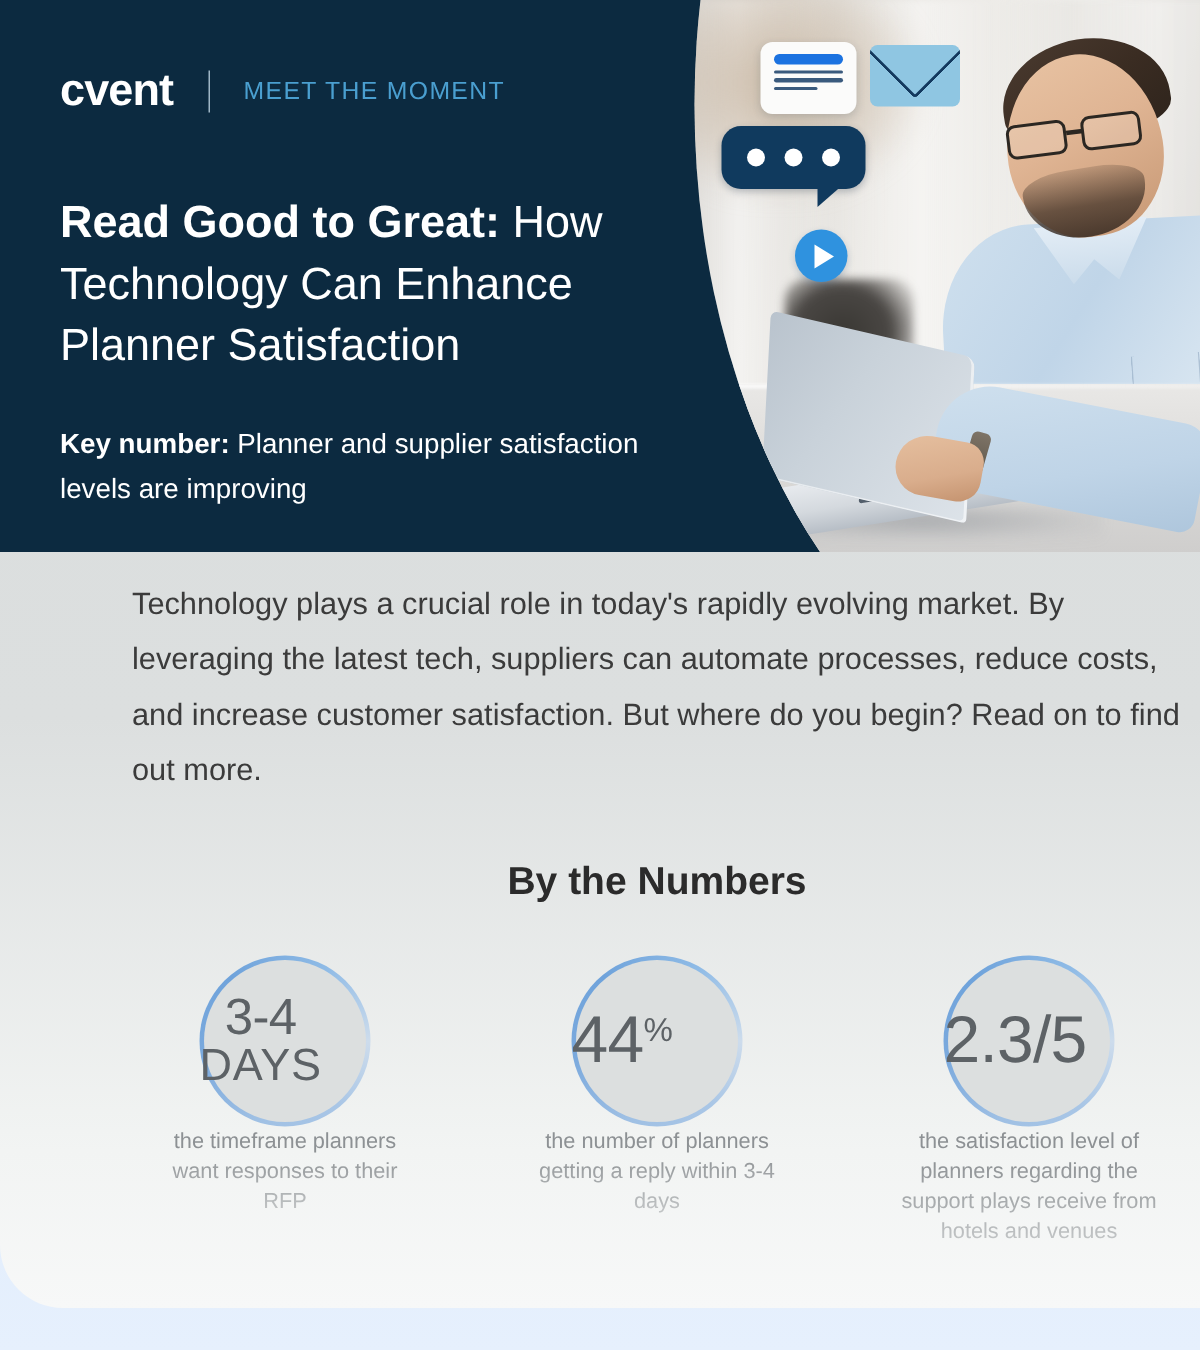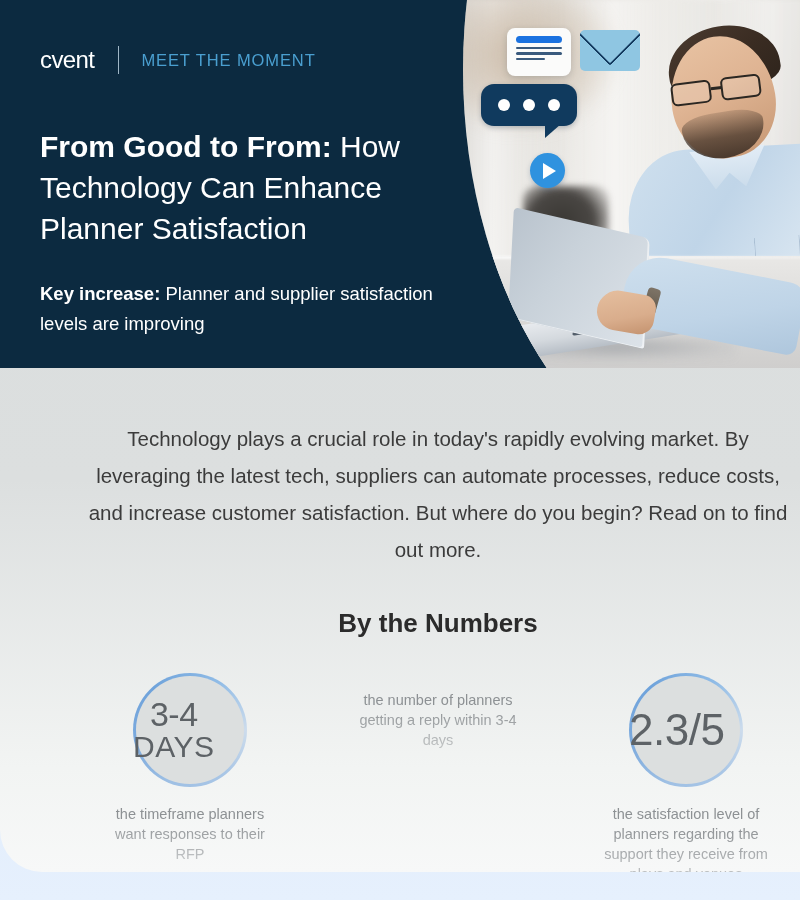--- a/index.html
+++ b/index.html
@@ -337,22 +337,22 @@
     left: 40px; top: 0;
     width: 410px;
     z-index: 5;
   }
   .brand-row {
     display: flex;
     align-items: center;
     padding-top: 46px;
   }
   .brand-logo {
-    font-size: 24px;
-    font-weight: 400;
+    font-size: 30px;
+    font-weight: 700;
     color: #ffffff;
     letter-spacing: -0.6px;
     line-height: 1;
   }
   .brand-divider {
     width: 1px;
     height: 28px;
     background: #9fb6c6;
     margin: 0 22px 0 24px;
   }
@@ -377,23 +377,22 @@
     font-size: 18.5px;
     line-height: 30px;
     color: #ffffff;
     font-weight: 400;
   }
   .keyfinding .bold { font-weight: 700; }
 
   
   .intro {
     margin: 0 auto;
-    padding-top: 52px;
+    padding-top: 16px;
     width: 700px;
-    text-align: center;
     font-size: 20.5px;
     line-height: 37px;
     color: #3b3b3b;
   }
 
   .numbers-title {
     margin-top: 40px;
     text-align: center;
     font-size: 26px;
     font-weight: 700;
@@ -437,21 +436,20 @@
     font-weight: 400;
     line-height: 1.02;
     letter-spacing: -0.5px;
   }
   .stat-value .big { font-size: 34px; display: block; }
   .stat-value .big2 { font-size: 30px; display: block; font-weight: 400; letter-spacing: 0.5px; }
   .stat-value.solo { font-size: 44px; }
   .stat-value .pct { font-size: 22px; vertical-align: 14px; }
 
   .stat-caption {
-    margin-top: 17px;
     font-size: 14.5px;
     line-height: 20px;
     color: #8d9194;
     -webkit-mask-image: linear-gradient(180deg, rgba(0,0,0,1) 0%, rgba(0,0,0,1) 28%, rgba(0,0,0,0.45) 100%);
     mask-image: linear-gradient(180deg, rgba(0,0,0,1) 0%, rgba(0,0,0,1) 28%, rgba(0,0,0,0.45) 100%);
   }
 </style>
 </head>
 <body>
 
@@ -503,47 +501,50 @@
       <div class="icon-play"></div>
     </div>
 
     <div class="hero-text">
       <div class="brand-row">
         <span class="brand-logo">cvent</span>
         <span class="brand-divider"></span>
         <span class="brand-tagline">MEET THE MOMENT</span>
       </div>
 
-      <h1 class="headline"><span class="bold">From Good to From:</span><span> How Technology Can Enhance Planner Satisfaction</span></h1>
-
-      <p class="keyfinding"><span class="bold">Key increase:</span><span> Planner and supplier satisfaction levels are improving</span></p>
+      <h1 class="headline"><span class="bold">Read Good to Great:</span><span> How Technology Can Enhance Planner Satisfaction</span></h1>
+
+      <p class="keyfinding"><span class="bold">Key number:</span><span> Planner and supplier satisfaction levels are improving</span></p>
     </div>
   </section>
 
   <p class="intro">Technology plays a crucial role in today's rapidly evolving market. By leveraging the latest tech, suppliers can automate processes, reduce costs, and increase customer satisfaction. But where do you begin? Read on to find out more.</p>
 
   <h2 class="numbers-title">By the Numbers</h2>
 
   <div class="stats">
 
     <div class="stat">
       <div class="stat-circle">
         <div class="stat-value">
           <span class="big">3-4</span>
           <span class="big2">DAYS</span>
         </div>
       </div>
       <div class="stat-caption">the timeframe planners want responses to their RFP</div>
     </div>
 
     <div class="stat">
+      <div class="stat-circle">
+        <div class="stat-value solo"><span>44</span><span class="pct">%</span></div>
+      </div>
       <div class="stat-caption">the number of planners getting a reply within 3-4 days</div>
     </div>
 
     <div class="stat">
       <div class="stat-circle">
         <div class="stat-value solo">2.3/5</div>
       </div>
-      <div class="stat-caption">the satisfaction level of planners regarding the support they receive from plays and venues</div>
+      <div class="stat-caption">the satisfaction level of planners regarding the support plays receive from hotels and venues</div>
     </div>
 
   </div>
 </div>
 
 </body></html>

